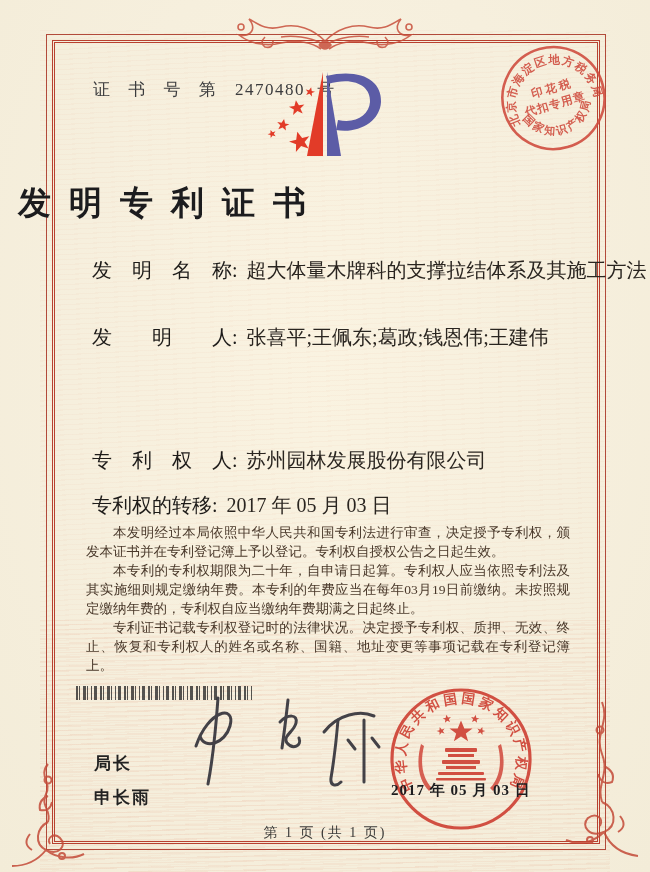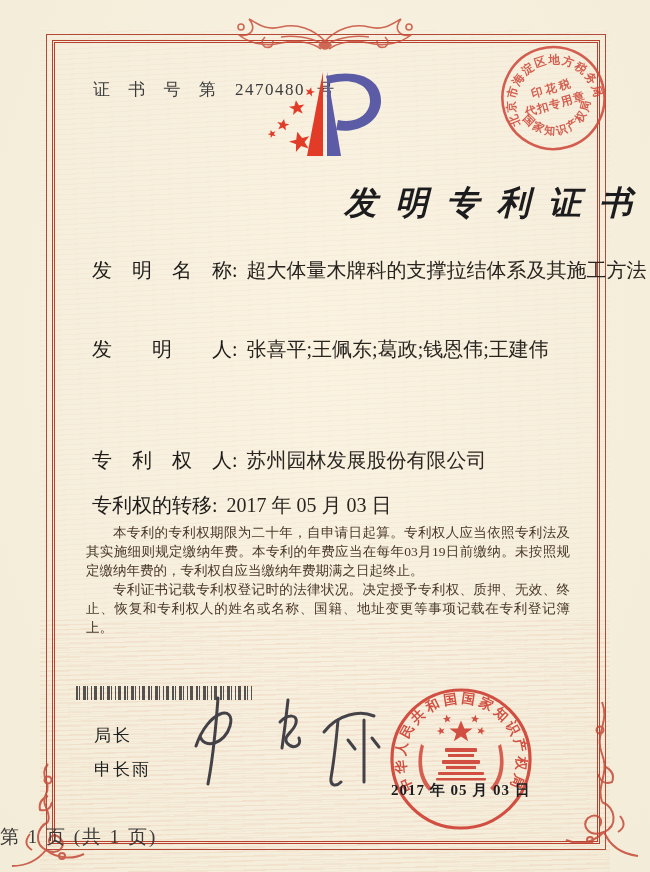--- a/index.html
+++ b/index.html
@@ -17,43 +17,43 @@
   .frame{position:absolute;left:46px;top:34px;width:558px;height:814px;border:1px solid #b24a3a;}
   .frame-mid{position:absolute;inset:2px;border:1px solid #dcա;}
   .frame-mid{border-color:#dda94f;}
   .frame-in{position:absolute;inset:5px;border:3px double #b8402f;}
   .ornament{position:absolute;pointer-events:none;}
   
   .certno{position:absolute;left:93px;top:78px;font-size:17px;color:#3c3c3e;}
   .certno .cn{letter-spacing:7px;}
   .certno .num{letter-spacing:1.5px;margin:0 8px;}
   .logo{position:absolute;left:256px;top:68px;}
-  .title{position:absolute;left:0;top:181px;width:650px;text-align:right;
-         font-size:33px;font-weight:700;color:#1c1c1e;letter-spacing:18px;text-indent:18px;font-style:italic;}
+  .title{position:absolute;left:0;top:181px;width:650px;text-align:left;
+         font-size:33px;font-weight:700;color:#1c1c1e;letter-spacing:18px;text-indent:18px;}
   .row{position:absolute;left:92px;width:480px;font-size:20px;color:#201d1a;white-space:nowrap;}
   .row .lab{color:#1d1b19;}
   .row .val{margin-left:4px;color:#2a2520;}
-  .r0{top:257px}.r1{top:336px}.r2{top:360px}.r3{top:402px}.r4{top:447px}.r5{top:492px}
+  .r0{top:257px}.r1{top:324px}.r2{top:360px}.r3{top:402px}.r4{top:447px}.r5{top:492px}
   .bodytext{position:absolute;left:86px;top:523px;width:484px;font-size:13.5px;line-height:19px;
             color:#49382a;text-align:justify;}
   .bodytext p{margin:0;text-indent:2em;}
   .barcode{position:absolute;left:76px;top:686px;width:176px;height:14px;
      background:repeating-linear-gradient(90deg,#2c2c2c 0 2px,transparent 2px 3px,#2c2c2c 3px 4px,
        transparent 4px 7px,#2c2c2c 7px 10px,transparent 10px 11px,#2c2c2c 11px 12px,transparent 12px 15px,
        #2c2c2c 15px 16px,transparent 16px 18px,#2c2c2c 18px 21px,transparent 21px 24px);
      opacity:.8;}
-  .signoff{position:absolute;left:94px;top:724px;font-size:17px;font-weight:400;color:#222;
+  .signoff{position:absolute;left:94px;top:752px;font-size:17px;font-weight:700;color:#222;
            font-family:"Liberation Sans","DejaVu Sans",sans-serif;}
   .signoff div{margin-bottom:11px;letter-spacing:2px;}
   .signature{position:absolute;left:168px;top:688px;}
   .sealwrap{position:absolute;left:388px;top:686px;opacity:.93;}
   .sealdate{position:absolute;left:391px;top:781px;font-size:15px;font-weight:600;color:#1d1d1f;
             letter-spacing:1px;z-index:5;}
   .taxsealwrap{position:absolute;left:498px;top:42px;transform:rotate(-16deg);opacity:.88;}
-  .footer{position:absolute;left:0;top:824px;width:650px;text-align:left;font-size:19px;
+  .footer{position:absolute;left:0;top:824px;width:650px;text-align:center;font-size:14px;
           color:#3b3a38;letter-spacing:2px;}
   .ornament svg, .logo svg, .signature svg{display:block;}
 </style>
 </head>
 <body>
 
 <div class="page">
 
   <div class="texture"></div>
   <div class="texture-low"></div>
@@ -169,20 +169,21 @@
   <div class="row r4">
     <span class="lab">专　利　权　人:</span>
     <span class="val">苏州园林发展股份有限公司</span>
   </div>
   <div class="row r5">
     <span class="lab">专利权的转移:</span>
     <span class="val">2017 年 05 月 03 日</span>
   </div>
 
   <div class="bodytext">
+    <p>本发明经过本局依照中华人民共和国专利法进行审查，决定授予专利权，颁发本证书并在专利登记簿上予以登记。专利权自授权公告之日起生效。</p>
     <p>本专利的专利权期限为二十年，自申请日起算。专利权人应当依照专利法及其实施细则规定缴纳年费。本专利的年费应当在每年03月19日前缴纳。未按照规定缴纳年费的，专利权自应当缴纳年费期满之日起终止。</p>
     <p>专利证书记载专利权登记时的法律状况。决定授予专利权、质押、无效、终止、恢复和专利权人的姓名或名称、国籍、地址变更等事项记载在专利登记簿上。</p>
   </div>
 
   <div class="barcode"></div>
 
   <div class="signoff">
     <div>局长</div>
     <div>申长雨</div>
   </div>

